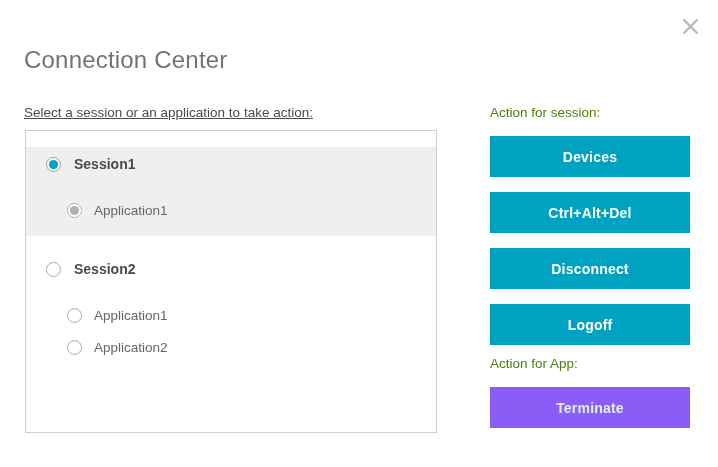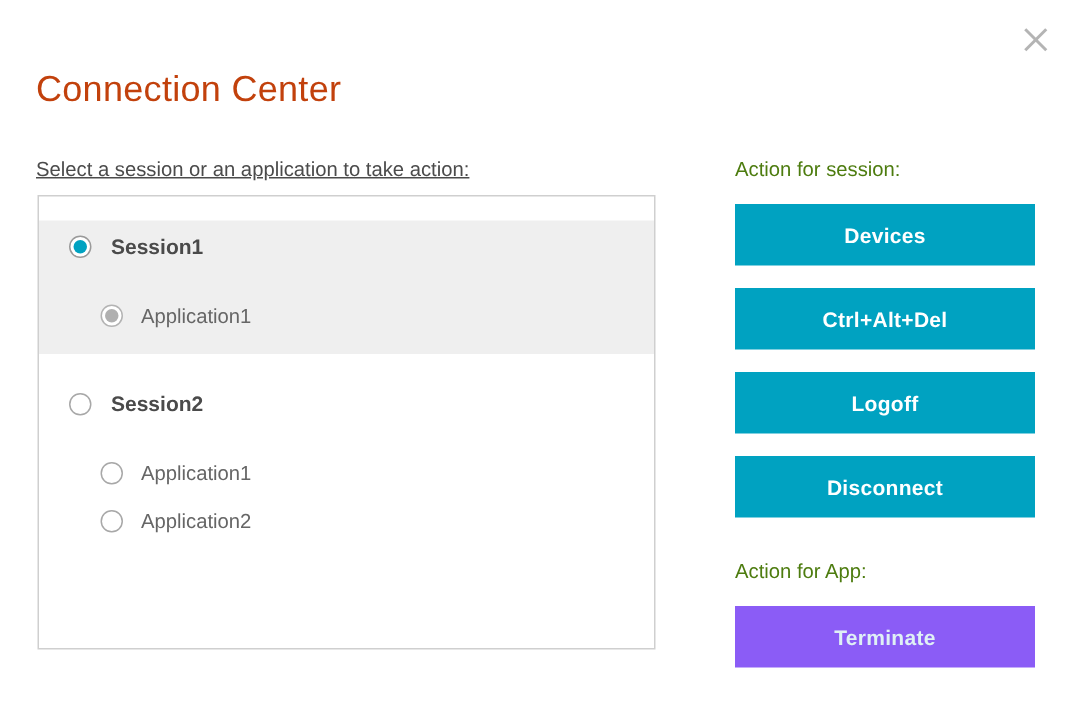--- a/index.html
+++ b/index.html
@@ -32,21 +32,21 @@
   }
   .close-btn svg { display: block; }
 
   
   .page-title {
     position: absolute;
     left: 24px;
     top: 44px;
     font-size: 24px;
     font-weight: 400;
-    color: #c2410c;
+    color: #737373;
     letter-spacing: 0.2px;
     line-height: 32px;
     white-space: nowrap;
   }
 
   
   .instruction {
     position: absolute;
     left: 24px;
     top: 104px;
@@ -162,21 +162,21 @@
     cursor: pointer;
     padding: 0;
   }
   .action-btn.first { margin-top: 14px; }
   .action-btn.disabled {
     background: #8b5cf6;
     color: #dff0f5;
     cursor: default;
   }
   .caption-app {
-    margin-top: 27px;
+    margin-top: 10px;
   }
 </style>
 </head>
 <body>
 
 <button class="close-btn">
   <span>
     <svg width="17" height="17" viewBox="0 0 17 17">
       <line x1="1.5" y1="1.5" x2="15.5" y2="15.5" stroke="#b4b4b4" stroke-width="2"></line>
       <line x1="15.5" y1="1.5" x2="1.5" y2="15.5" stroke="#b4b4b4" stroke-width="2"></line>
@@ -225,20 +225,20 @@
       </div>
       <div class="group-pad-bottom"></div>
     </div>
   </div>
 
 <div class="action-panel">
   <div class="action-caption">Action for session:</div>
   <div id="session-buttons">
       <button class="action-btn first">Devices</button>
       <button class="action-btn">Ctrl+Alt+Del</button>
+      <button class="action-btn">Disconnect</button>
       <button class="action-btn">Logoff</button>
-      <button class="action-btn">Disconnect</button>
     </div>
   <div class="action-caption caption-app">Action for App:</div>
   <div id="app-buttons">
       <button class="action-btn first disabled" disabled="">Terminate</button>
     </div>
 </div>
 
 </body></html>

